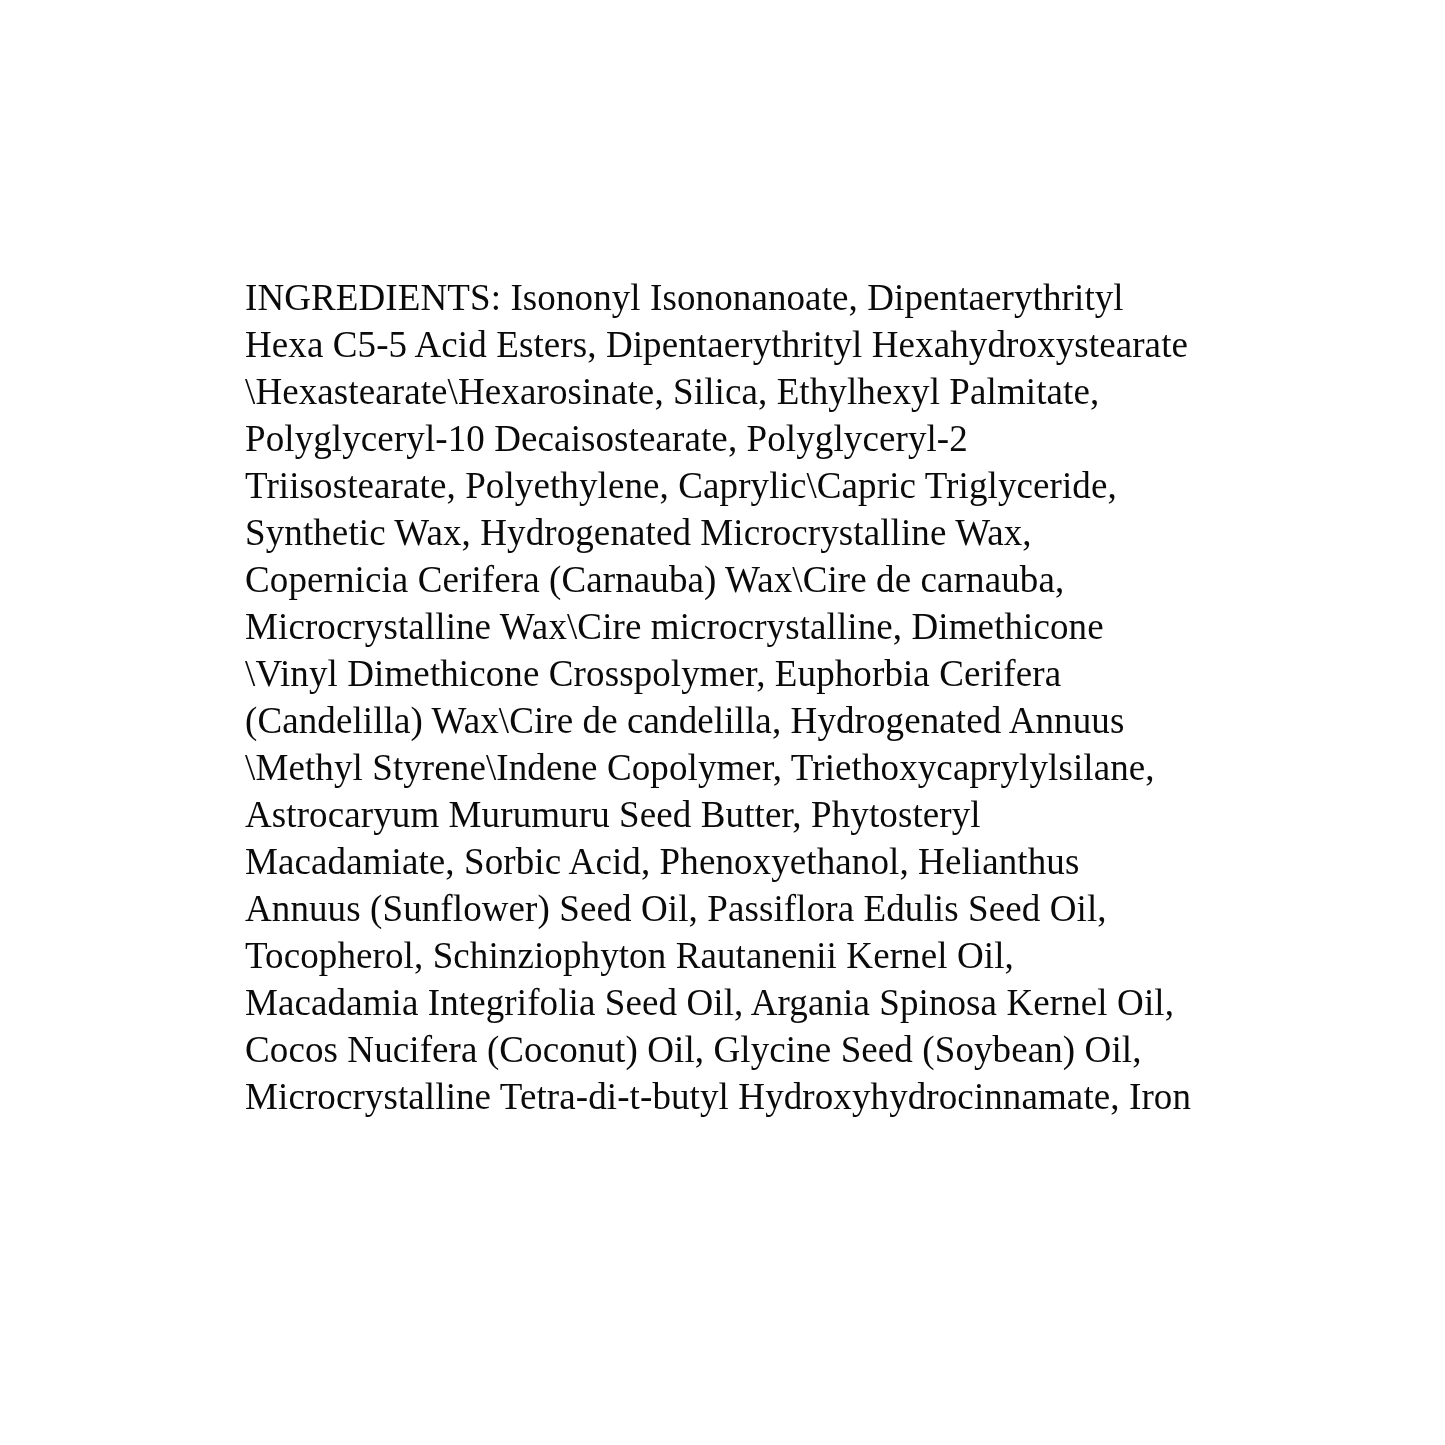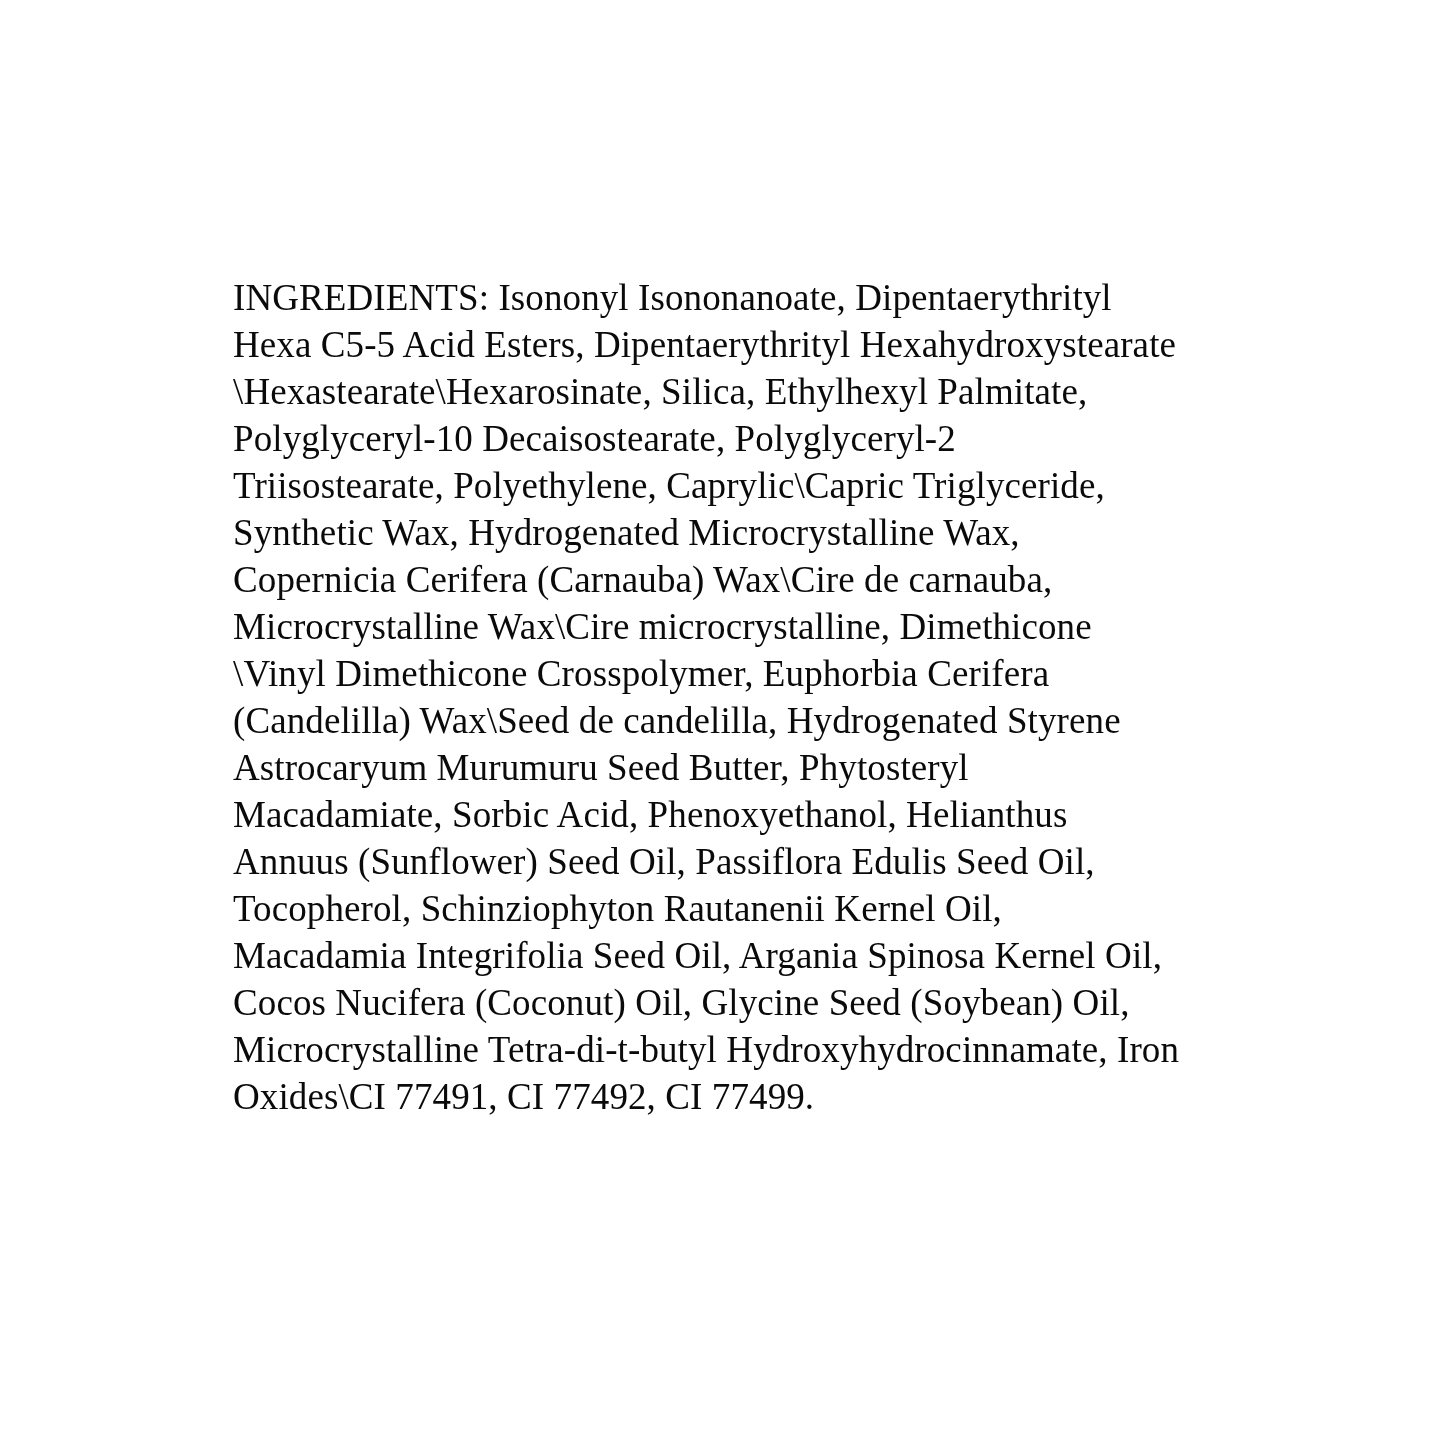--- a/index.html
+++ b/index.html
@@ -9,21 +9,21 @@
   }
   .page {
     position: relative;
     width: 1445px;
     height: 1445px;
     background: #ffffff;
     overflow: hidden;
   }
   .ingredients-block {
     position: absolute;
-    left: 233px;
+    left: 245px;
     top: 274px;
     width: 980px;
     font-family: "Liberation Serif", "DejaVu Serif", serif;
     font-size: 37px;
     line-height: 47px;
     color: #0a0a0a;
     letter-spacing: 0.1px;
     white-space: nowrap;
   }
   .ingredients-line {
@@ -37,23 +37,23 @@
   <div class="ingredients-block">
     <span class="ingredients-line">INGREDIENTS: Isononyl Isononanoate, Dipentaerythrityl</span>
     <span class="ingredients-line">Hexa C5-5 Acid Esters, Dipentaerythrityl Hexahydroxystearate</span>
     <span class="ingredients-line">\Hexastearate\Hexarosinate, Silica, Ethylhexyl Palmitate,</span>
     <span class="ingredients-line">Polyglyceryl-10 Decaisostearate, Polyglyceryl-2</span>
     <span class="ingredients-line">Triisostearate, Polyethylene, Caprylic\Capric Triglyceride,</span>
     <span class="ingredients-line">Synthetic Wax, Hydrogenated Microcrystalline Wax,</span>
     <span class="ingredients-line">Copernicia Cerifera (Carnauba) Wax\Cire de carnauba,</span>
     <span class="ingredients-line">Microcrystalline Wax\Cire microcrystalline, Dimethicone</span>
     <span class="ingredients-line">\Vinyl Dimethicone Crosspolymer, Euphorbia Cerifera</span>
-    <span class="ingredients-line">(Candelilla) Wax\Seed de candelilla, Hydrogenated Styrene</span>
+    <span class="ingredients-line">(Candelilla) Wax\Cire de candelilla, Hydrogenated Annuus</span>
+    <span class="ingredients-line">\Methyl Styrene\Indene Copolymer, Triethoxycaprylylsilane,</span>
     <span class="ingredients-line">Astrocaryum Murumuru Seed Butter, Phytosteryl</span>
     <span class="ingredients-line">Macadamiate, Sorbic Acid, Phenoxyethanol, Helianthus</span>
     <span class="ingredients-line">Annuus (Sunflower) Seed Oil, Passiflora Edulis Seed Oil,</span>
     <span class="ingredients-line">Tocopherol, Schinziophyton Rautanenii Kernel Oil,</span>
     <span class="ingredients-line">Macadamia Integrifolia Seed Oil, Argania Spinosa Kernel Oil,</span>
     <span class="ingredients-line">Cocos Nucifera (Coconut) Oil, Glycine Seed (Soybean) Oil,</span>
     <span class="ingredients-line">Microcrystalline Tetra-di-t-butyl Hydroxyhydrocinnamate, Iron</span>
-    <span class="ingredients-line">Oxides\CI 77491, CI 77492, CI 77499.</span>
   </div>
 </div>
 
 </body></html>

